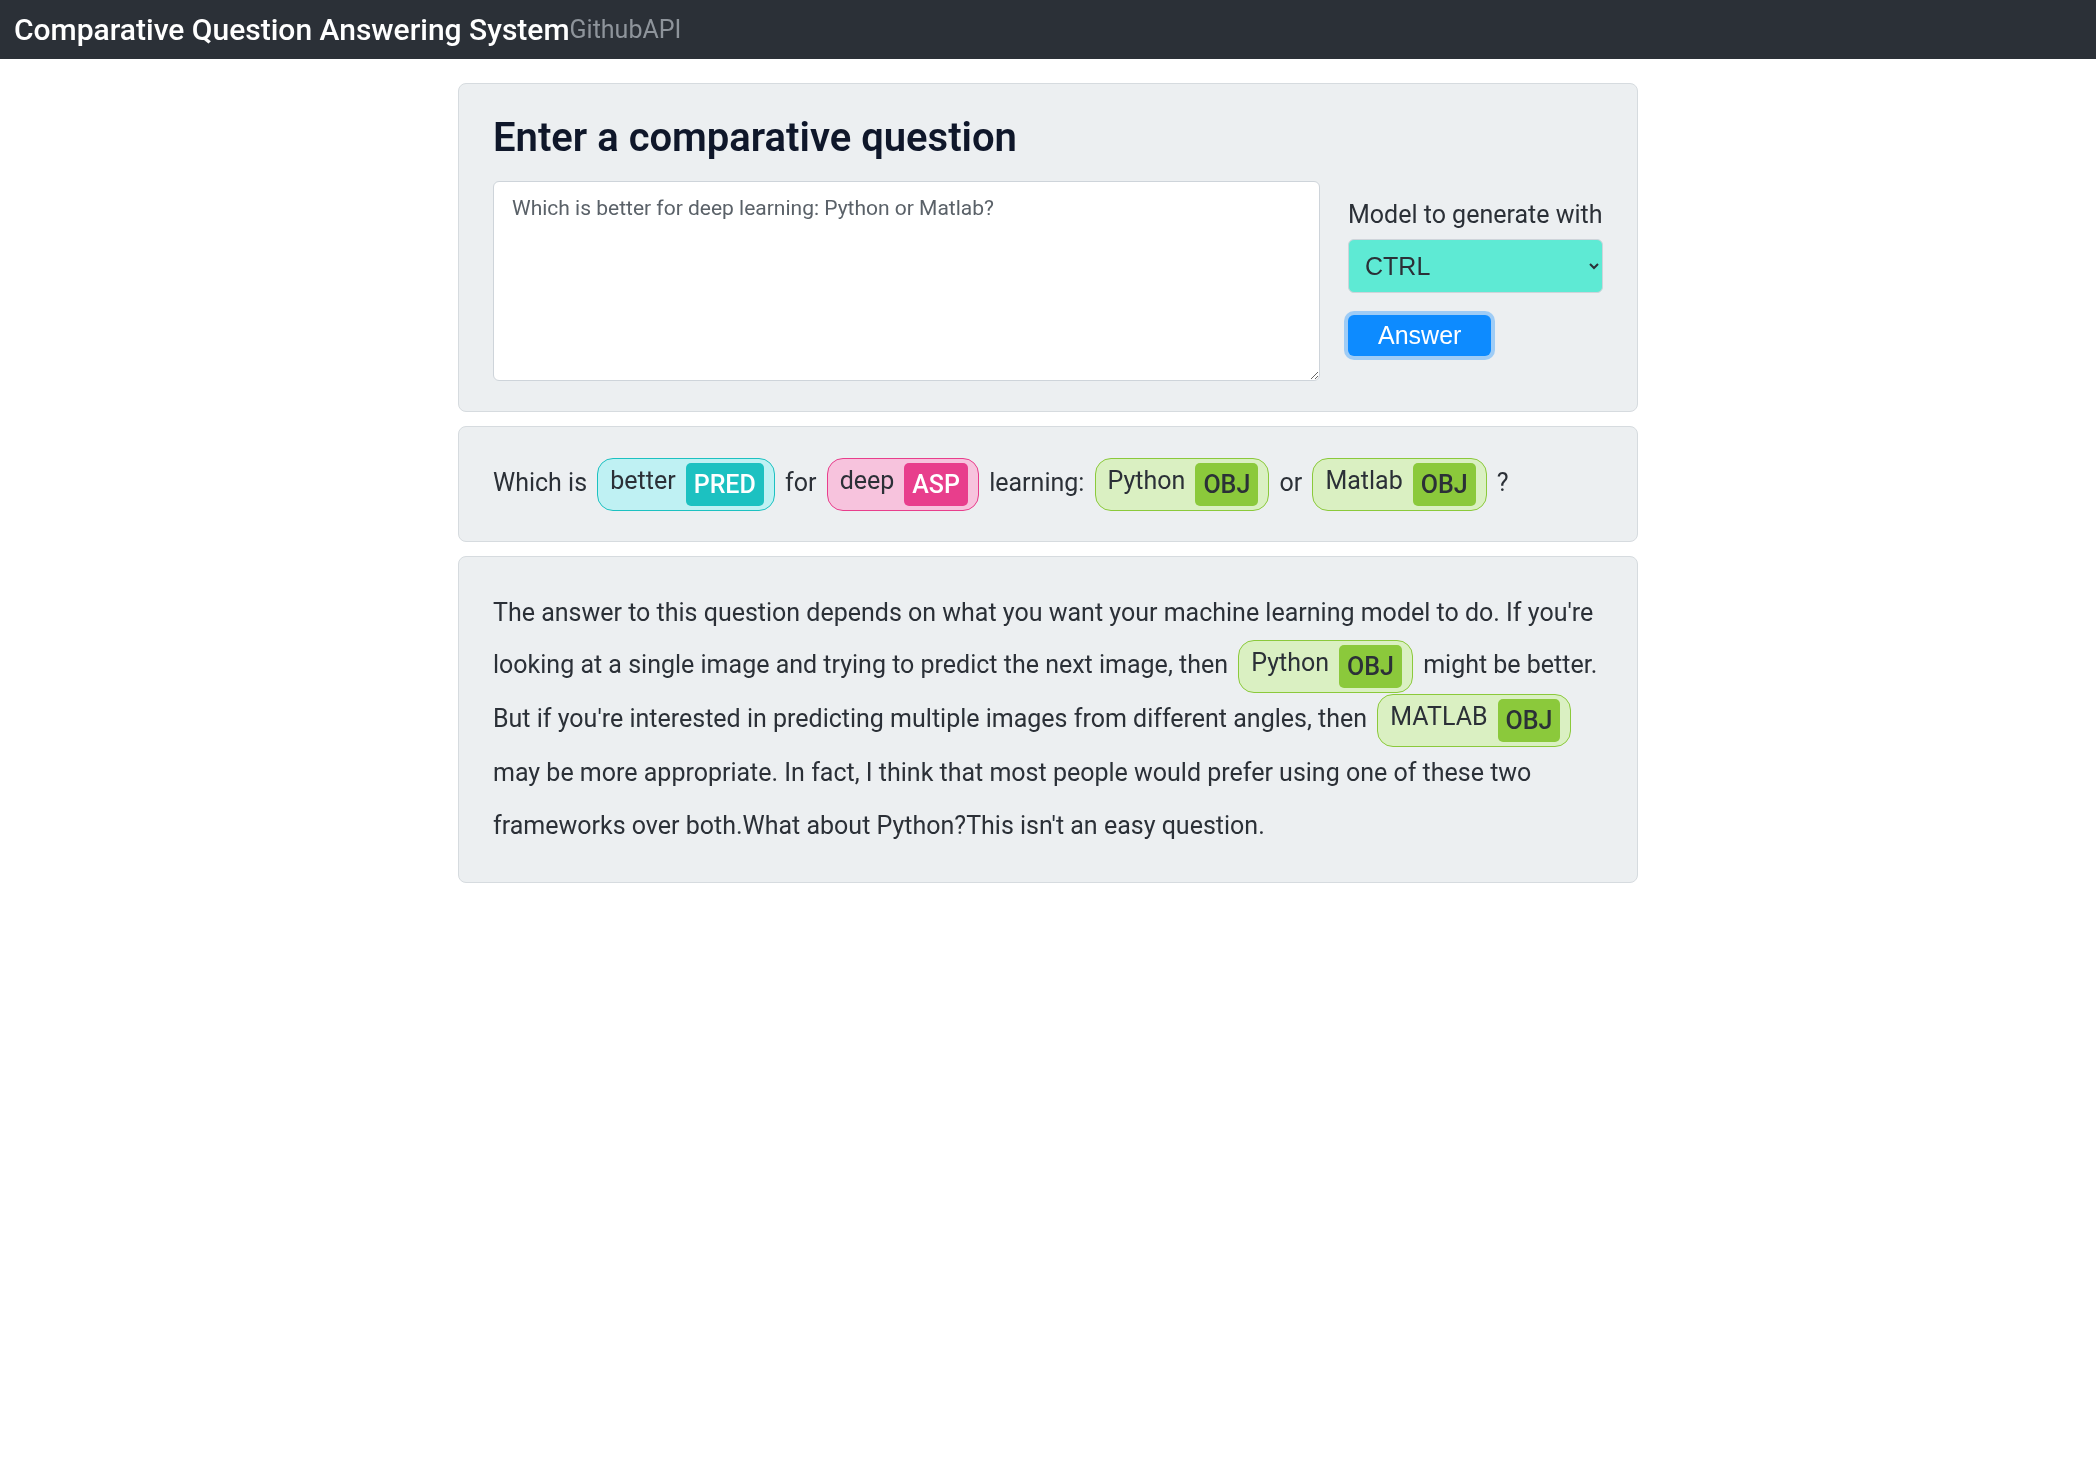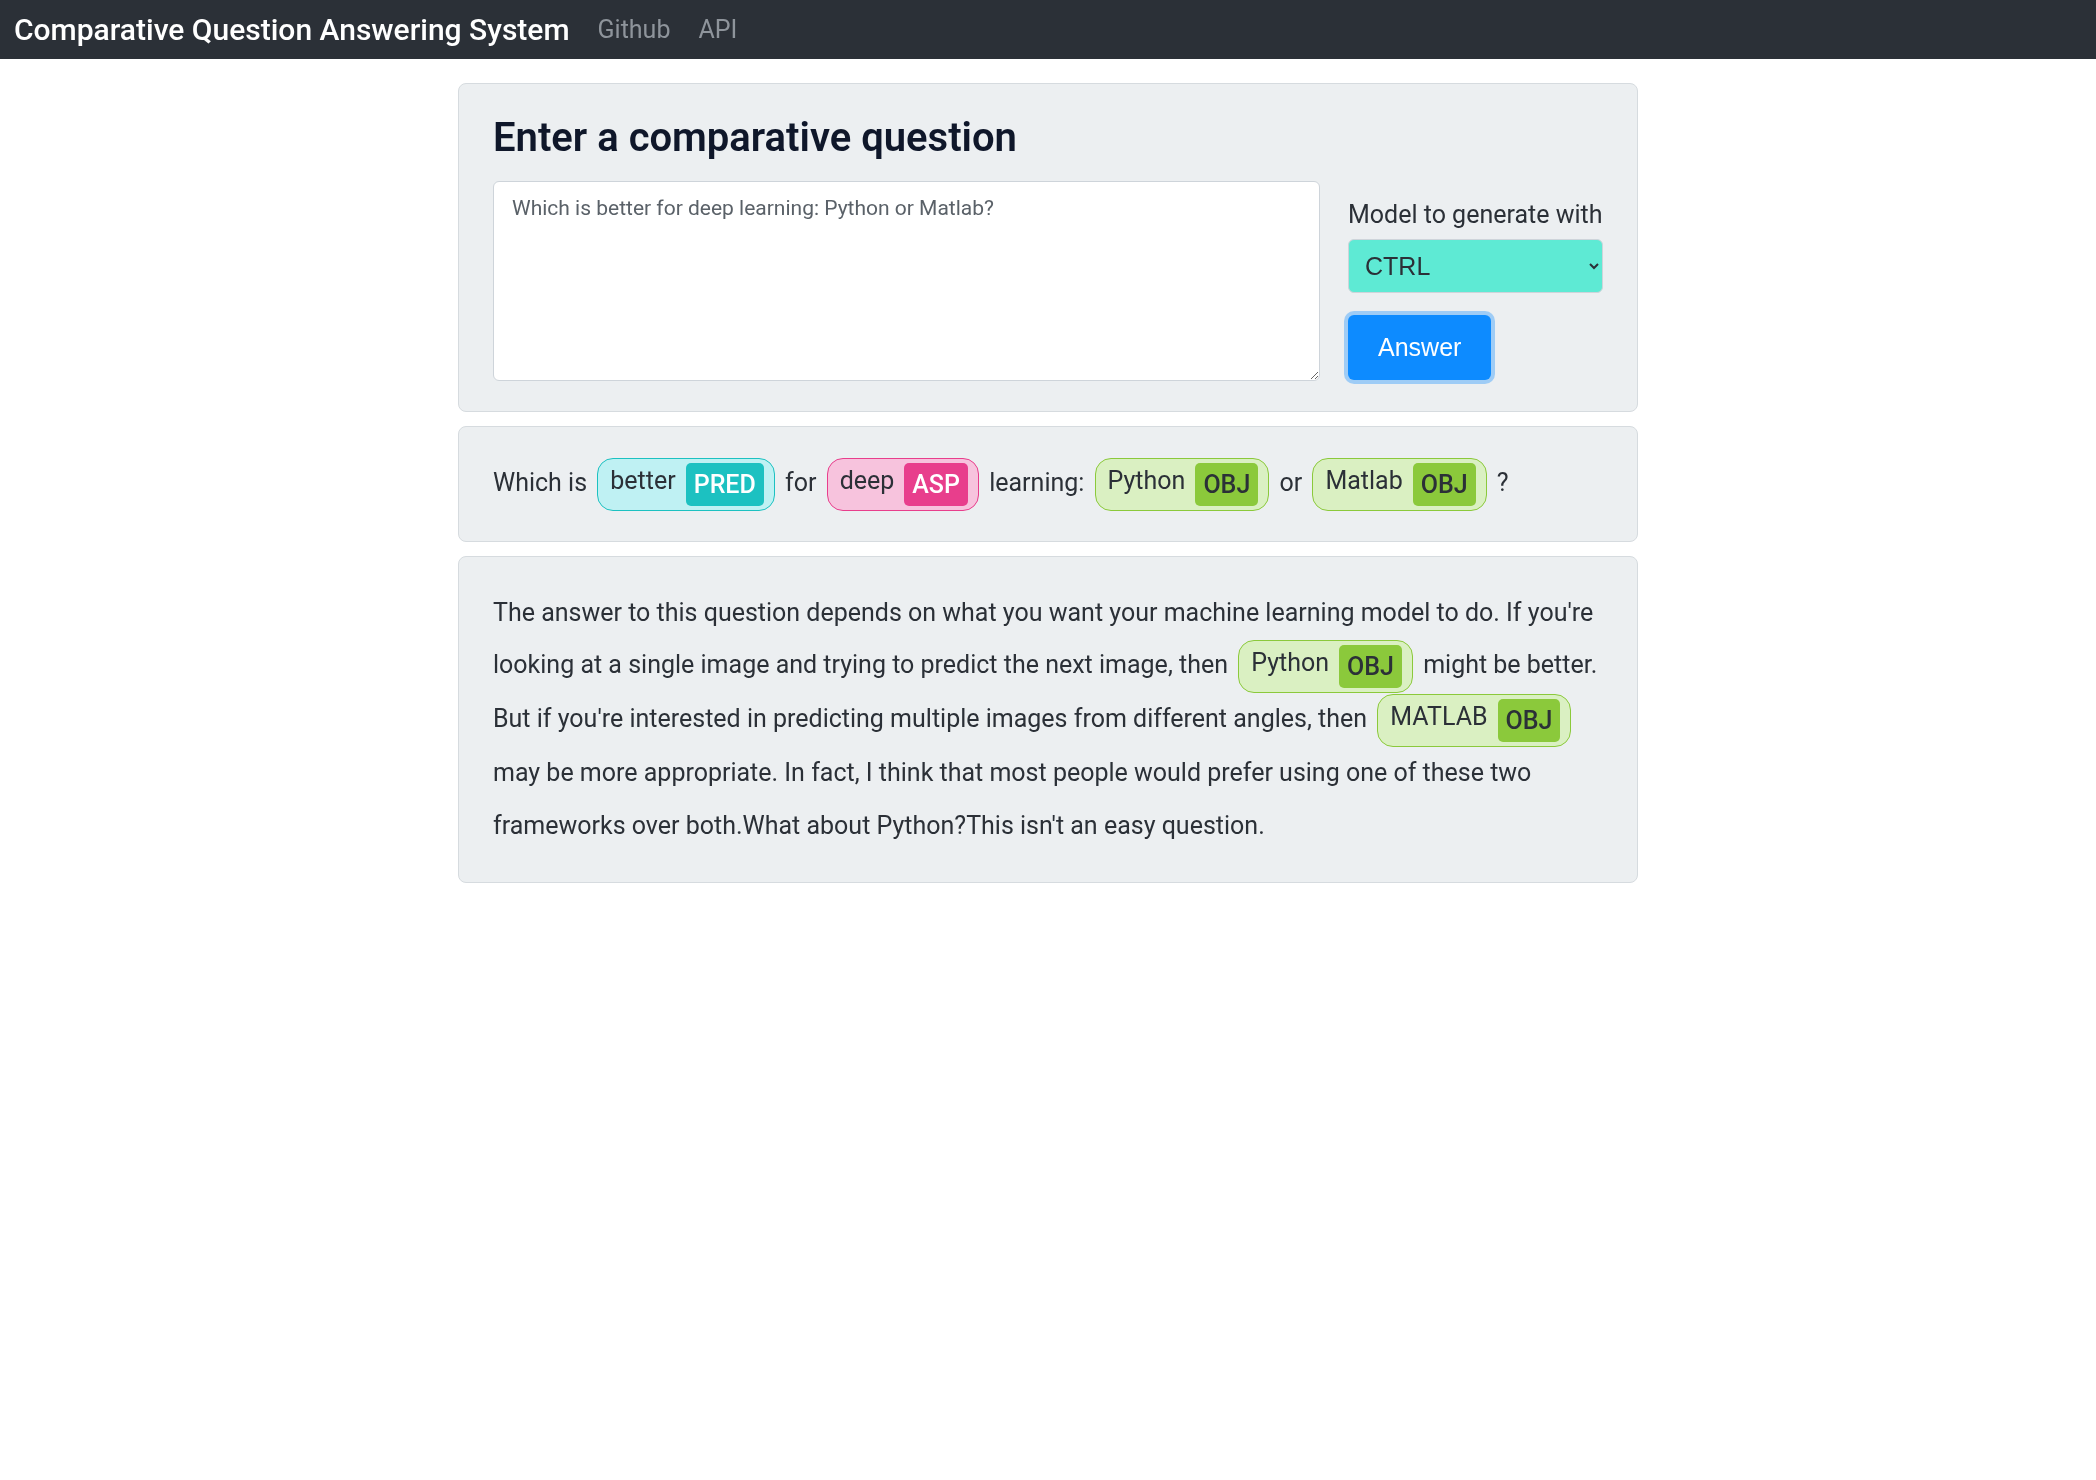--- a/index.html
+++ b/index.html
@@ -6,21 +6,20 @@
   body {
     font-family: -apple-system, BlinkMacSystemFont, "Segoe UI", Roboto, "Helvetica Neue", Arial, sans-serif;
     background: #ffffff;
     color: #212529;
   }
   .navbar {
     background: #2b3037;
     padding: 12px 14px;
     display: flex;
     align-items: center;
-    gap: 28px;
   }
   .navbar-brand {
     color: #ffffff;
     font-size: 30px;
     font-weight: 500;
   }
   .navbar-link {
     color: #8e949b;
     font-size: 25px;
     text-decoration: none;
@@ -83,21 +82,21 @@
     background: #5eead4;
     margin-bottom: 22px;
   }
   .answer-btn {
     align-self: flex-start;
     background: #0d8bff;
     color: #ffffff;
     font-size: 25px;
     border: none;
     border-radius: 6px;
-    padding: 18px 30px;
+    padding: 6px 30px;
     cursor: pointer;
     box-shadow: 0 0 0 4px rgba(13,139,255,0.35);
   }
   .parsed-line, .answer-text {
     font-size: 25px;
     color: #2b3037;
     line-height: 2.1;
   }
   .chip {
     display: inline-flex;

